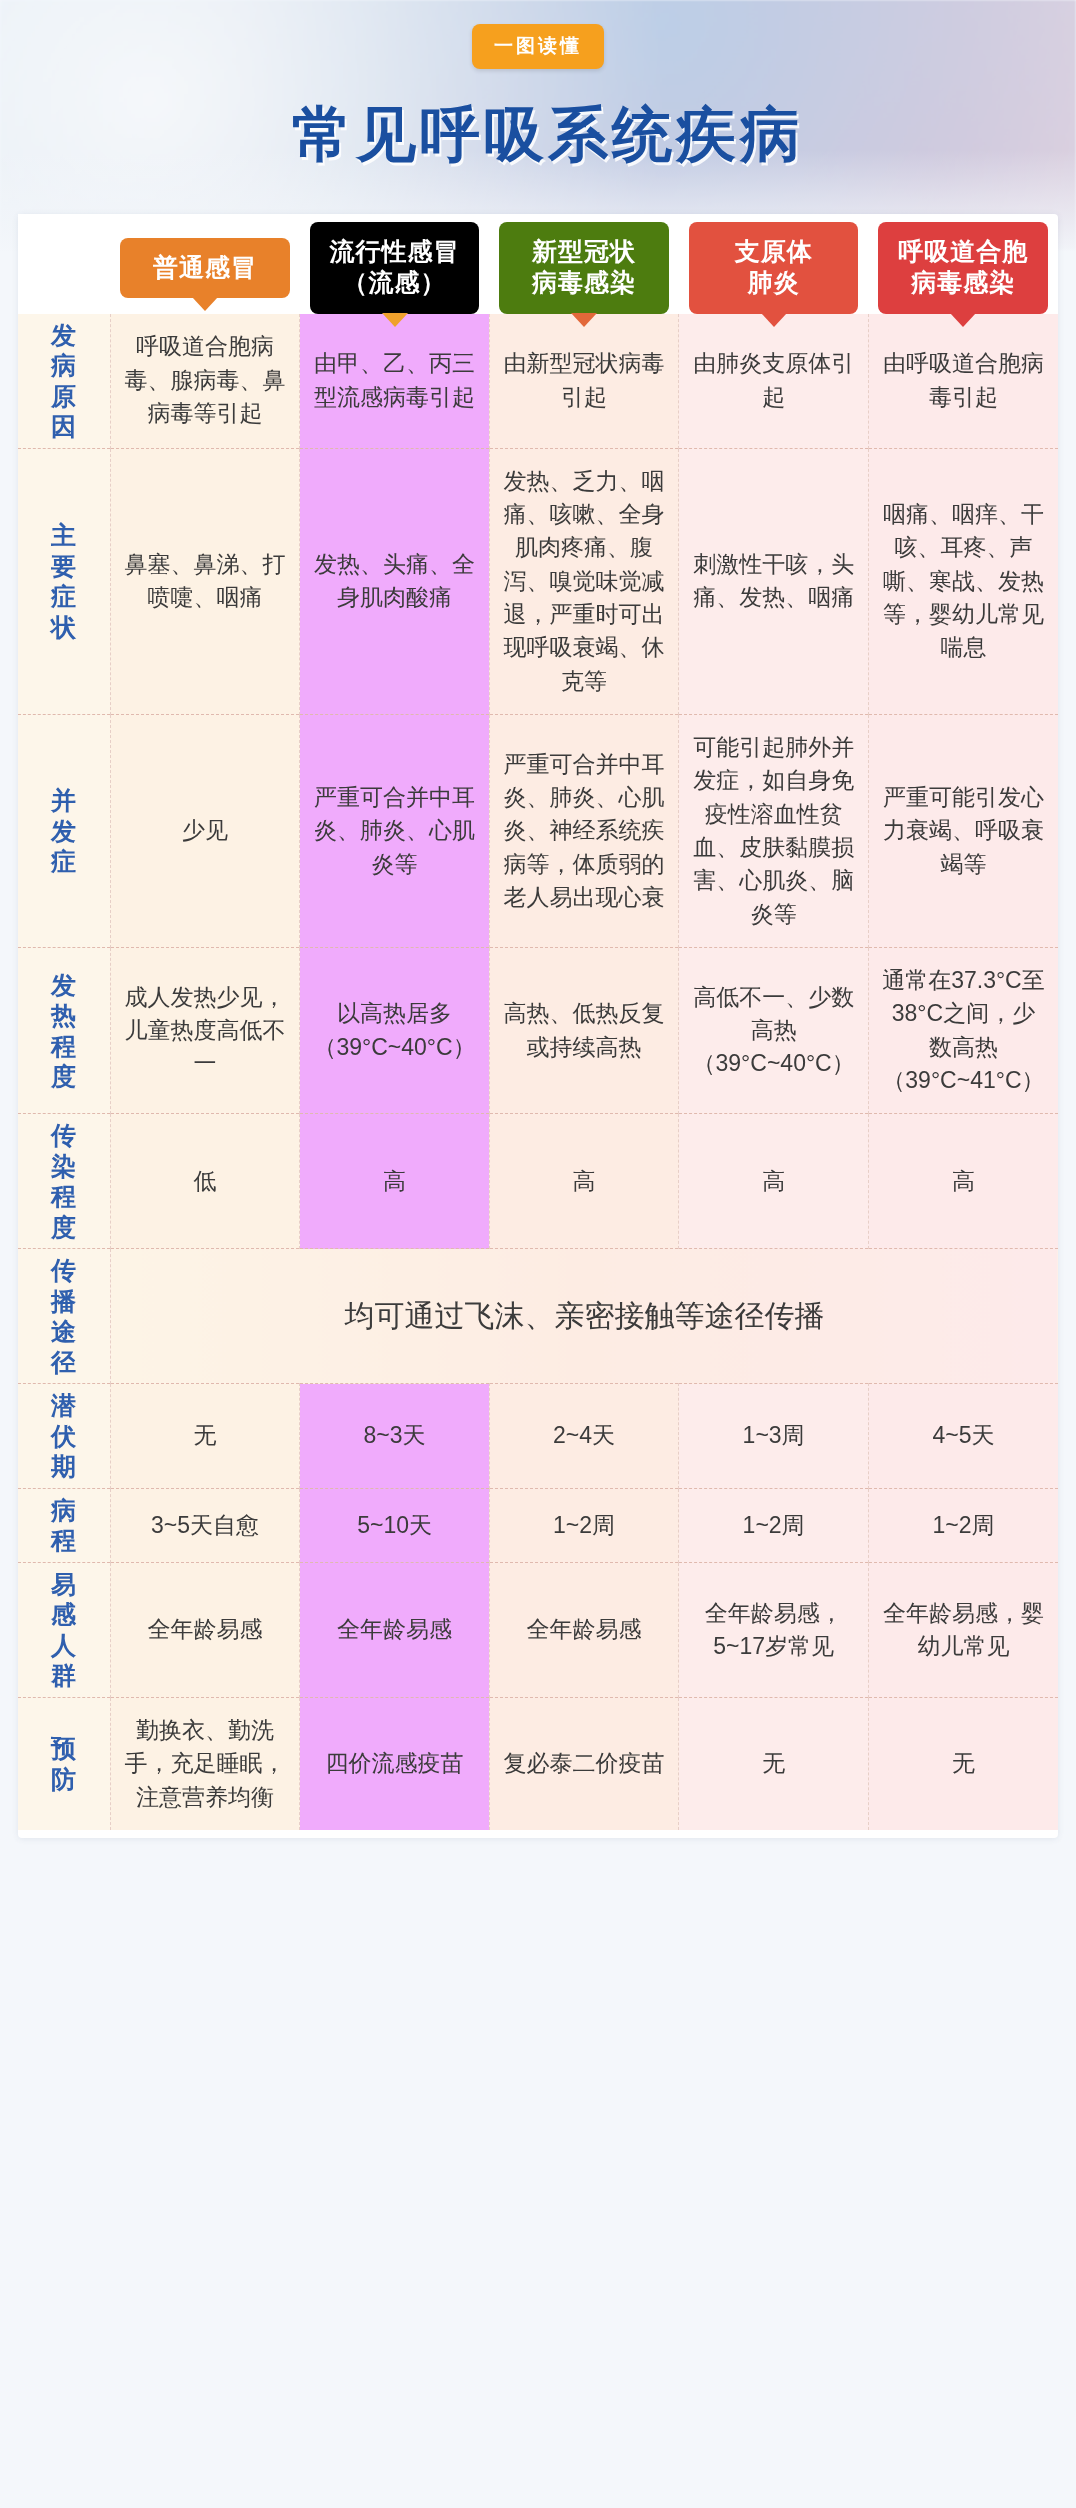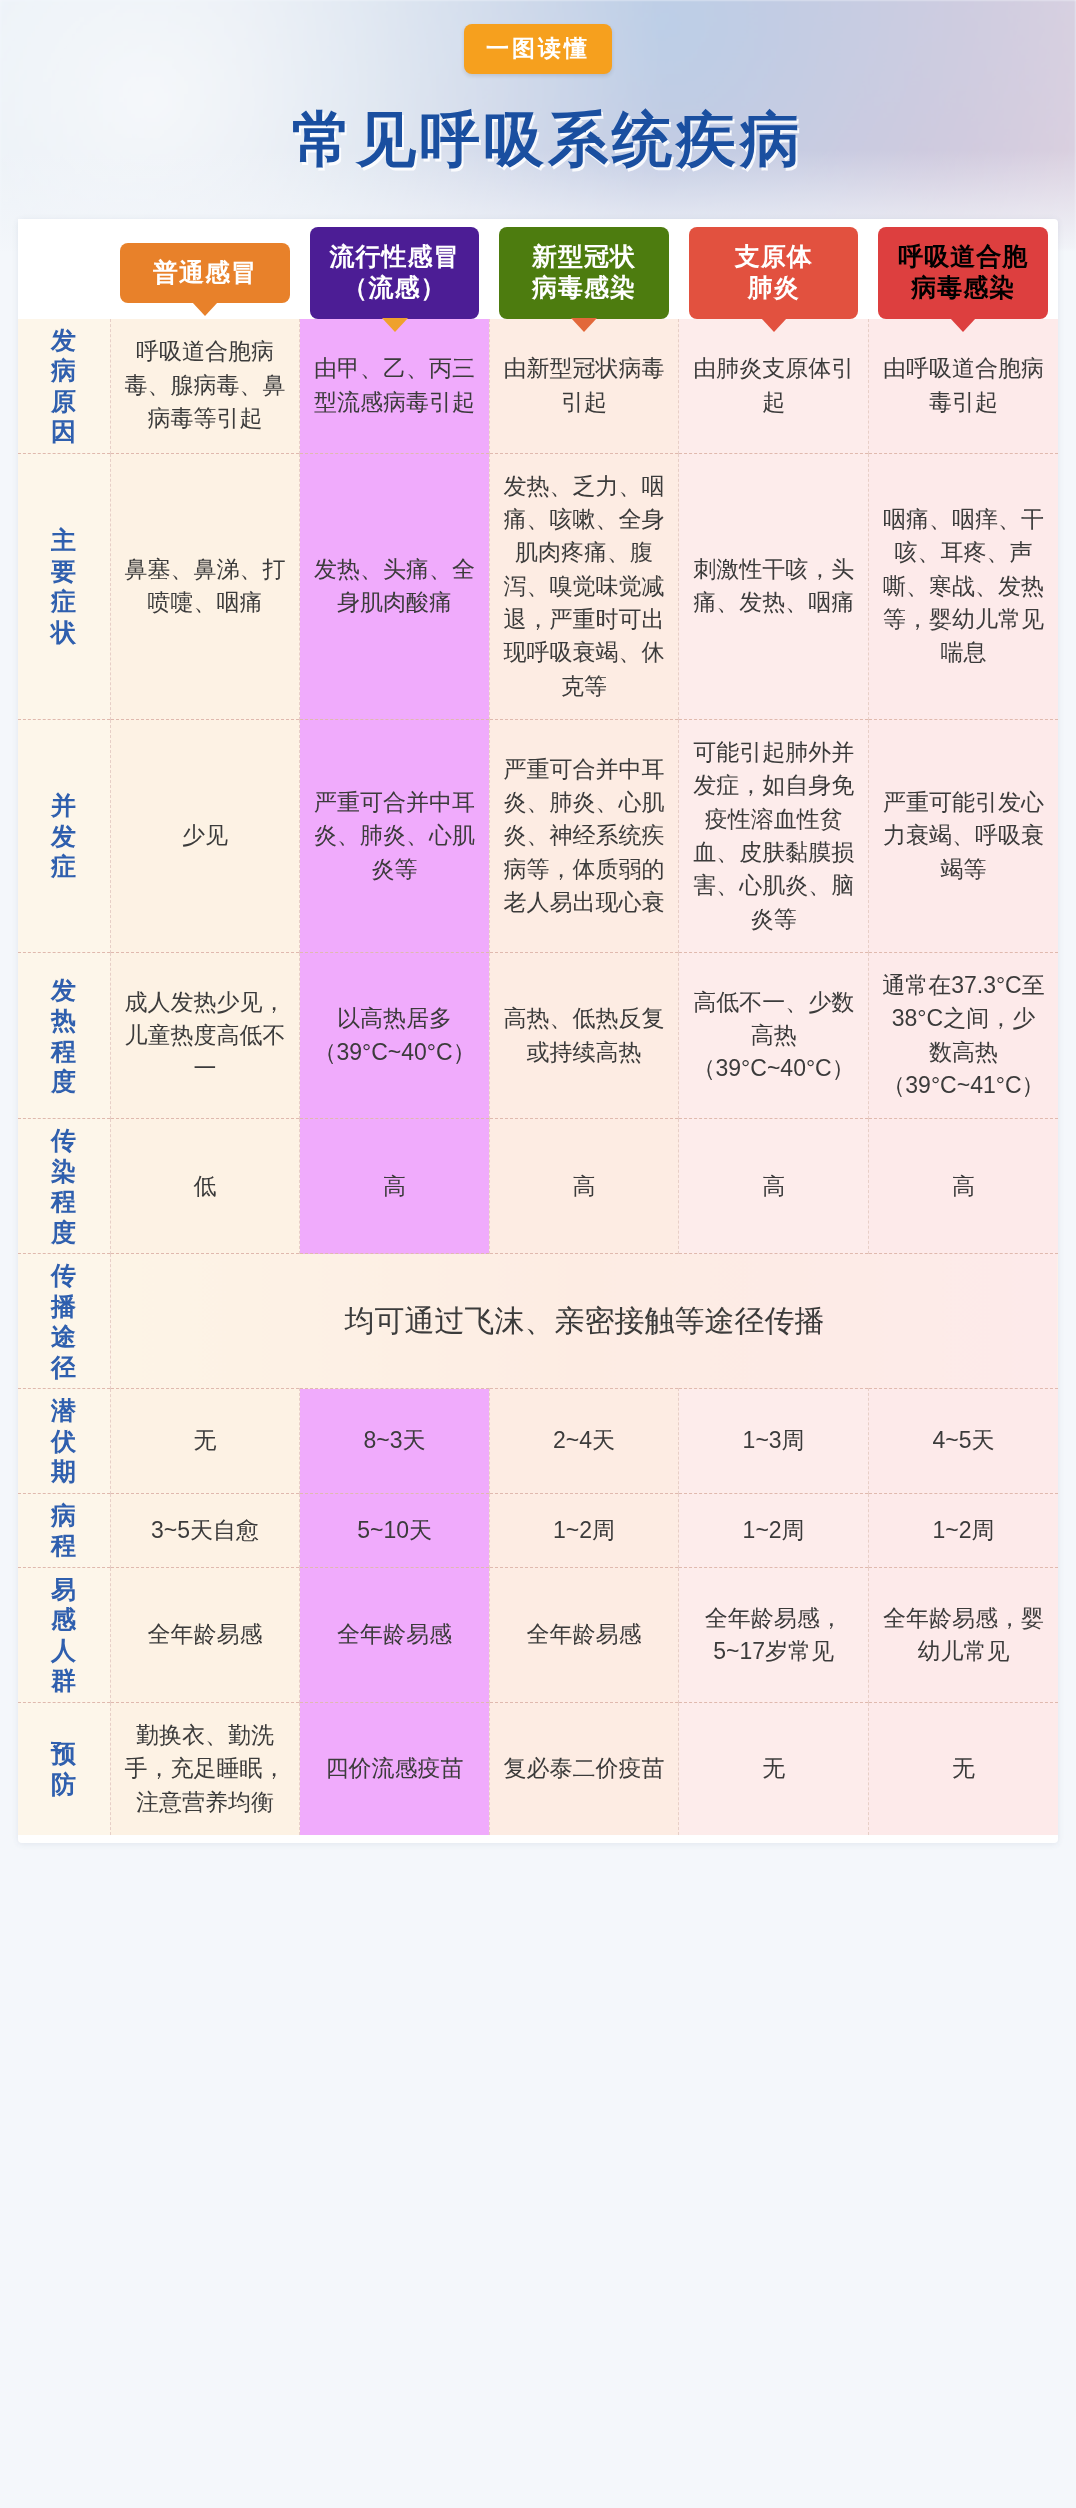--- a/index.html
+++ b/index.html
@@ -35,21 +35,21 @@
 
   .header {
     position: relative;
     padding-top: 24px;
     text-align: center;
   }
   .ribbon {
     display: inline-block;
     background: #f6a01e;
     color: #ffffff;
-    font-size: 23px;
+    font-size: 19px;
     font-weight: bold;
     letter-spacing: 3px;
     padding: 9px 22px 10px;
     border-radius: 8px;
     box-shadow: 0 2px 4px rgba(0,0,0,0.12);
   }
   .main-title {
     margin-top: 26px;
     font-size: 60px;
     font-weight: bold;
@@ -177,30 +177,30 @@
           <col class="dcol">
           <col class="dcol">
       </colgroup>
       <tbody id="tbody-root">
           <tr>
             <td class="labcol" style="background: rgb(255, 255, 255);"></td>
             <td class="dhead">
               <div class="pill" style="background: rgb(232, 129, 42); color: rgb(232, 129, 42); margin-top: 24px;"><span style="color: rgb(255, 255, 255);">普通感冒</span><i class="arrow"></i></div>
             </td>
             <td class="dhead">
-              <div class="pill" style="background: #4c1d95; color: rgb(239, 161, 44);"><span style="color: rgb(255, 255, 255);">流行性感冒<br>（流感）</span><i class="arrow"></i></div>
+              <div class="pill" style="background: #000000; color: rgb(239, 161, 44);"><span style="color: rgb(255, 255, 255);">流行性感冒<br>（流感）</span><i class="arrow"></i></div>
             </td>
             <td class="dhead">
               <div class="pill" style="background: #4d7c0f; color: rgb(226, 104, 58);"><span style="color: rgb(255, 255, 255);">新型冠状<br>病毒感染</span><i class="arrow"></i></div>
             </td>
             <td class="dhead">
               <div class="pill" style="background: rgb(226, 81, 63); color: rgb(226, 81, 63);"><span style="color: #ffffff;">支原体<br>肺炎</span><i class="arrow"></i></div>
             </td>
             <td class="dhead">
-              <div class="pill" style="background: rgb(221, 63, 63); color: rgb(221, 63, 63);"><span style="color: #000000;">呼吸道合胞<br>病毒感染</span><i class="arrow"></i></div>
+              <div class="pill" style="background: rgb(221, 63, 63); color: rgb(221, 63, 63);"><span style="color: #ffffff;">呼吸道合胞<br>病毒感染</span><i class="arrow"></i></div>
             </td>
           </tr>
           <tr class="datarow">
             <td class="rowlab-cell labcol">
               <span>
                 <span>发</span>
                 <span>病</span>
                 <span>原</span>
                 <span>因</span>
               </span>

